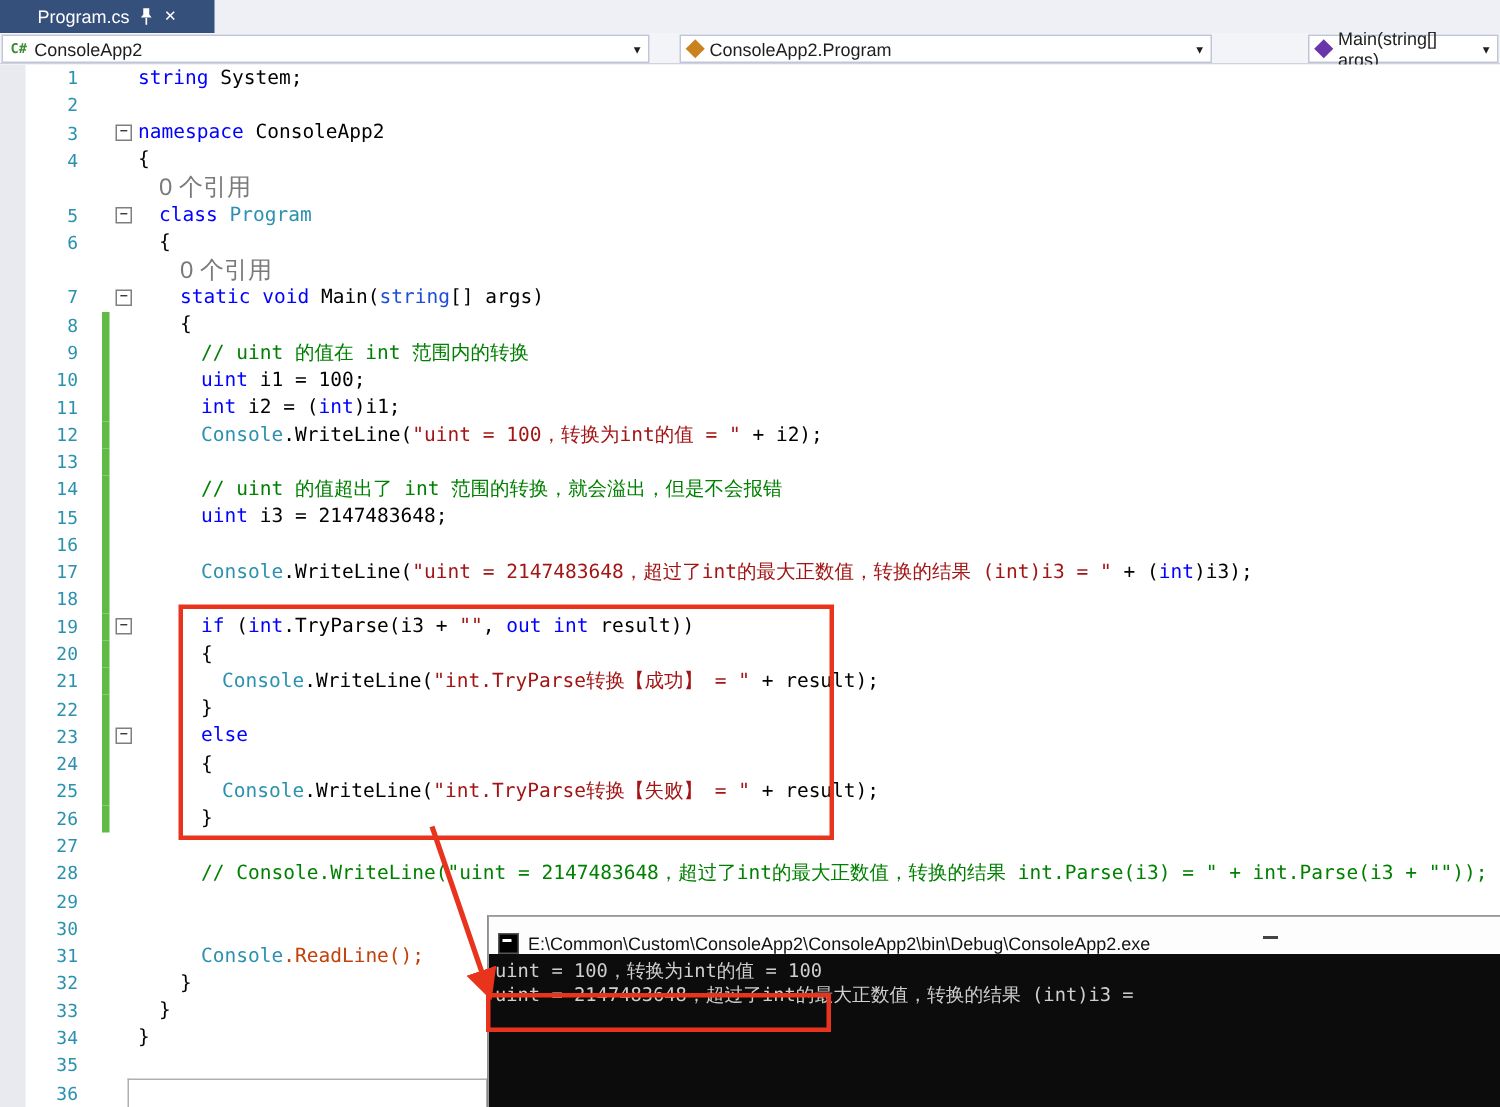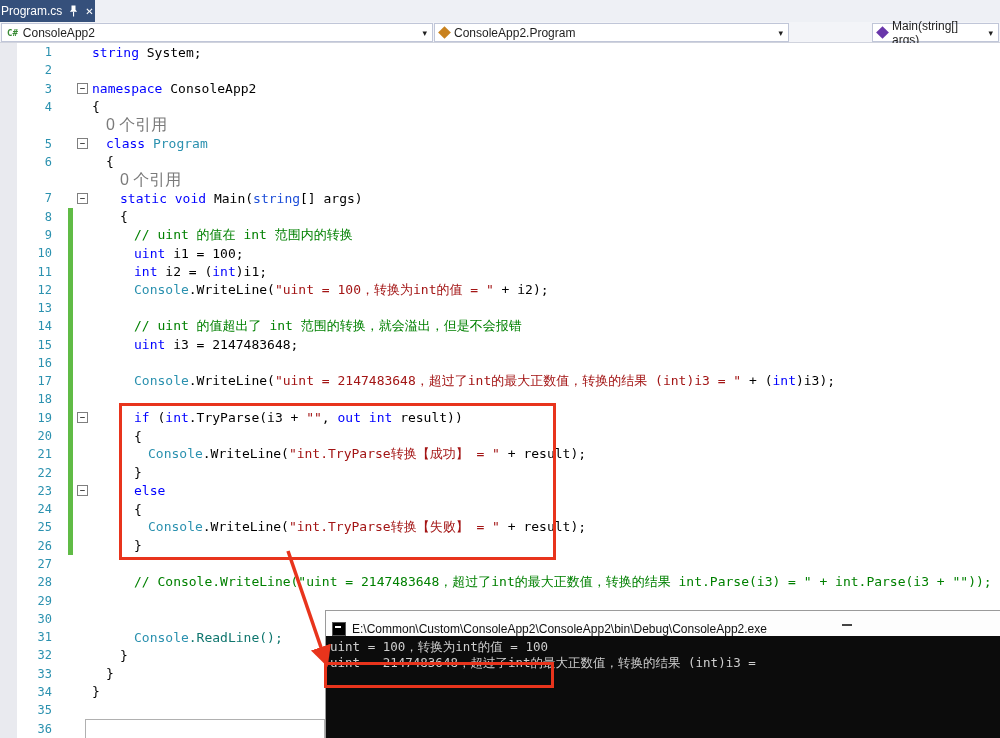--- a/index.html
+++ b/index.html
@@ -1,30 +1,30 @@
 <!DOCTYPE html>
 <html><head>
 <meta charset="utf-8">
 <style>
   *{margin:0;padding:0;box-sizing:border-box;}
   html,body{width:1000px;height:738px;overflow:hidden;}
   body{position:relative;background:#fff;font-family:"Liberation Sans",sans-serif;}
 
   
   .tabbar{position:absolute;left:0;top:0;width:1000px;height:22px;background:#eef0f5;display:flex;}
-  .tab{display:flex;align-items:center;gap:7px;background:#35507b;color:#fff;padding:0 1px;font-size:12px;height:22px;cursor:default;}
+  .tab{display:flex;align-items:center;gap:7px;background:#35507b;color:#fff;padding:0 25px;font-size:12px;height:22px;cursor:default;}
   .tab .close{font-size:10px;color:#fff;}
   .tab .pin svg{display:block;}
 
   
   .navbar{position:absolute;left:0;top:22px;width:1000px;height:21px;background:#f3f4f8;border-bottom:1px solid #d0d3dd;}
   .combo{position:absolute;top:1px;height:19px;background:#fff;border:1px solid #c0c6d8;display:flex;align-items:center;gap:5px;padding:0 5px;font-size:12px;color:#1e1e1e;}
   .combo .arrow{margin-left:auto;font-size:9px;color:#1e1e1e;}
   #combo-project{left:1px;width:432px;}
-  #combo-type{left:434px;width:355px;}
+  #combo-type{left:453px;width:355px;}
   #combo-member{left:872px;width:127px;}
   .icon-cs{font-size:9px;font-weight:bold;color:#388a34;font-family:"DejaVu Sans Mono",monospace;}
   .icon-class{width:9px;height:9px;background:#c9821e;transform:rotate(45deg);flex:0 0 9px;}
   .icon-method{width:9px;height:9px;background:#6936aa;transform:rotate(45deg);flex:0 0 9px;}
 
   
   .editor{position:absolute;left:0;top:43px;width:1000px;bottom:0;background:#fff;overflow:hidden;}
   .glyphstrip{position:absolute;left:0;top:0;width:17px;height:100%;background:#e9eaef;}
   .rows{position:absolute;left:0;top:0;width:100%;}
   .row{display:flex;align-items:center;height:18.29px;}
@@ -288,21 +288,21 @@
       <div class="row">
         <span class="ln">30</span>
         <span class="chg"></span>
         <span class="fold"></span>
         <span class="codeline" style="padding-left: 0px;"></span>
       </div>
       <div class="row">
         <span class="ln">31</span>
         <span class="chg"></span>
         <span class="fold"></span>
-        <span class="codeline" style="padding-left: 42px;"><span style="color: rgb(43, 145, 175);">Console</span><span style="color: #0f766e; margin-top: 41px;">.ReadLine();</span></span>
+        <span class="codeline" style="padding-left: 42px;"><span style="color: rgb(43, 145, 175);">Console</span><span style="color: #c2410c; margin-top: 41px;">.ReadLine();</span></span>
       </div>
       <div class="row">
         <span class="ln">32</span>
         <span class="chg"></span>
         <span class="fold"></span>
         <span class="codeline" style="padding-left: 28px;"><span style="color: rgb(0, 0, 0);">}</span></span>
       </div>
       <div class="row">
         <span class="ln">33</span>
         <span class="chg"></span>

